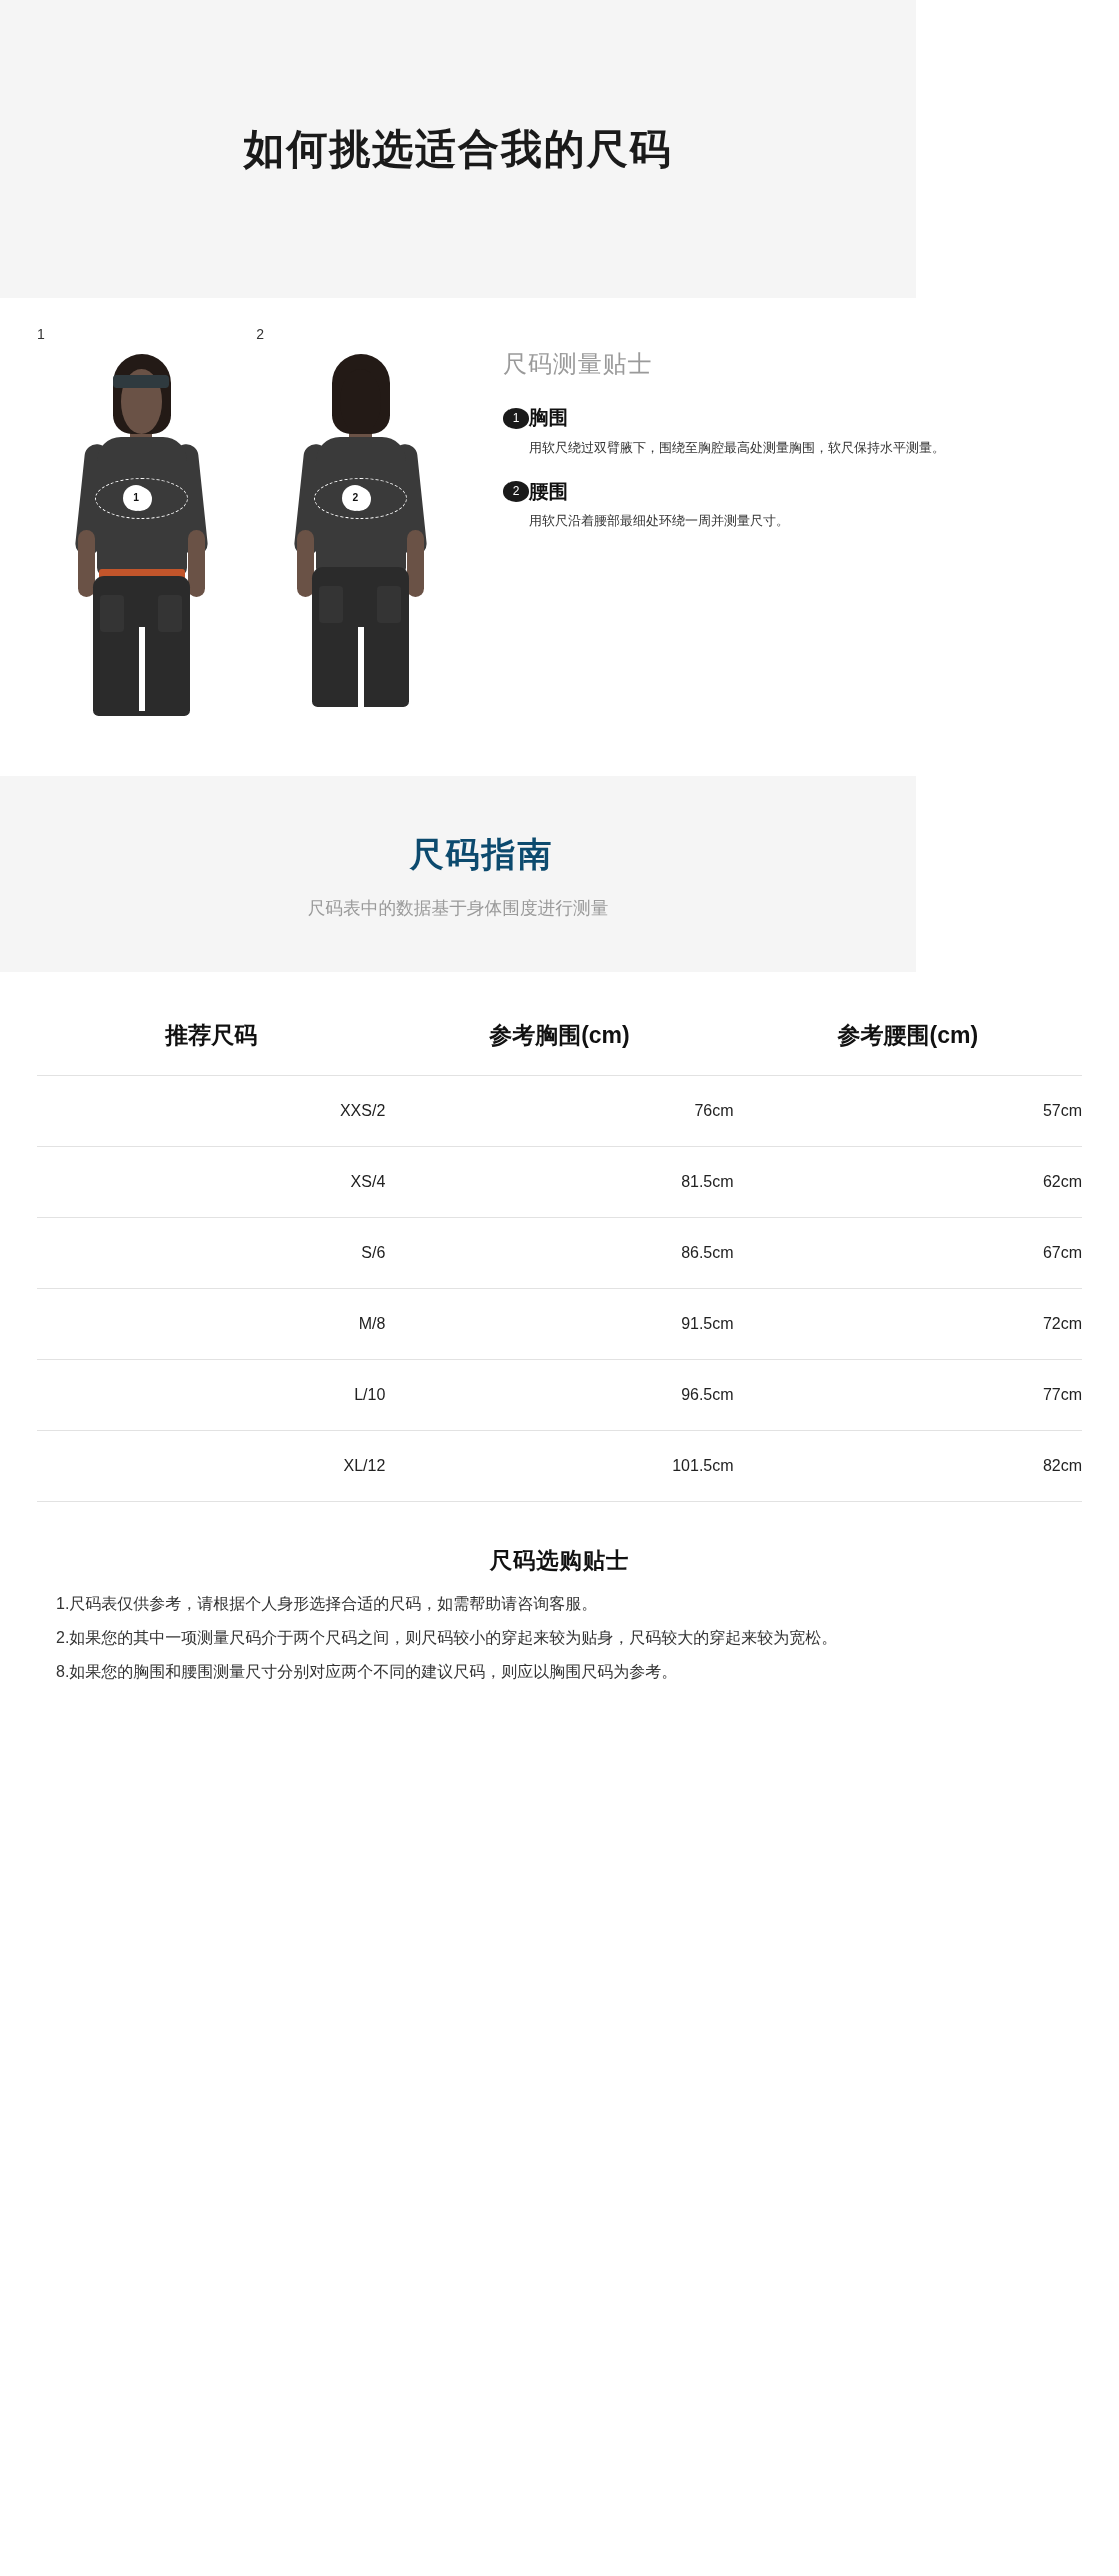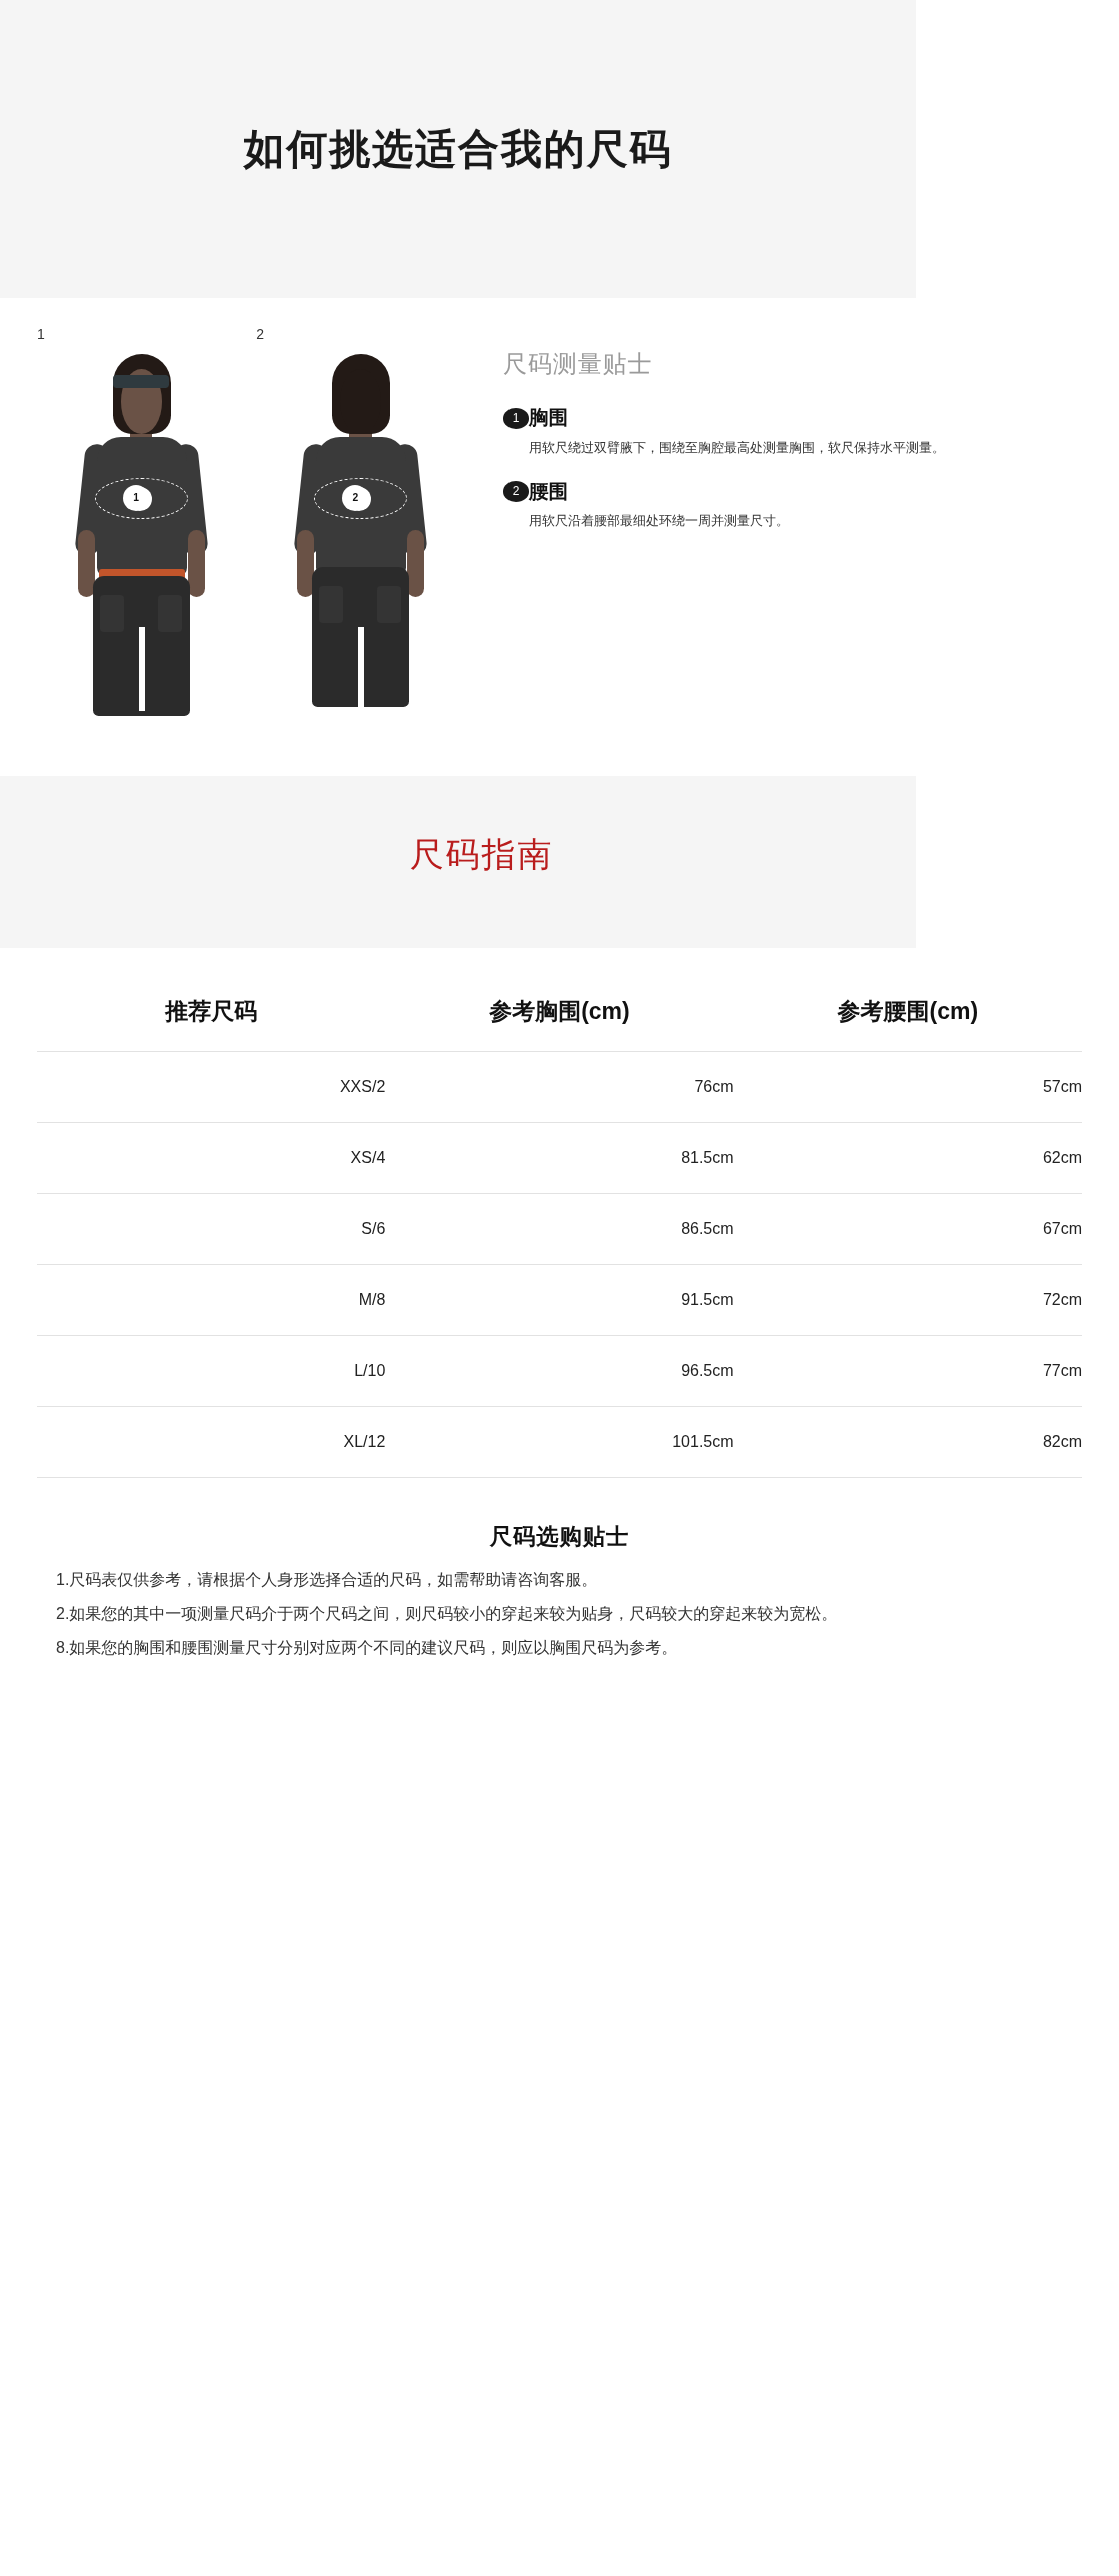--- a/index.html
+++ b/index.html
@@ -238,23 +238,23 @@
   }
 
   
   .guide-band {
     background: #f5f5f5;
     padding: 56px 0 52px 0;
     text-align: center;
   }
   .guide-band h2 {
     font-size: 34px;
-    font-weight: normal;
+    font-weight: bold;
     letter-spacing: 1.9px;
-    color: #b91c1c;
+    color: #0c4a6e;
     margin-bottom: 18.7px;
     padding-left: 47px;
   }
   .guide-sub {
     font-size: 17.7px;
     color: #9a9a9a;
   }
 
   
   .table-wrap { padding: 48px 37px 0 37px; }
@@ -390,20 +390,21 @@
         <div class="tip-body">
           <div class="tip-label">腰围</div>
           <div class="tip-text">用软尺沿着腰部最细处环绕一周并测量尺寸。</div>
         </div>
       </div>
     </div>
   </div>
 
   <div class="band guide-band">
     <h2>尺码指南</h2>
+    <div class="guide-sub">尺码表中的数据基于身体围度进行测量</div>
   </div>
 
   <div class="table-wrap">
     <table>
       <thead>
         <tr>
           <th>推荐尺码</th>
           <th>参考胸围(cm)</th>
           <th>参考腰围(cm)</th>
         </tr>

